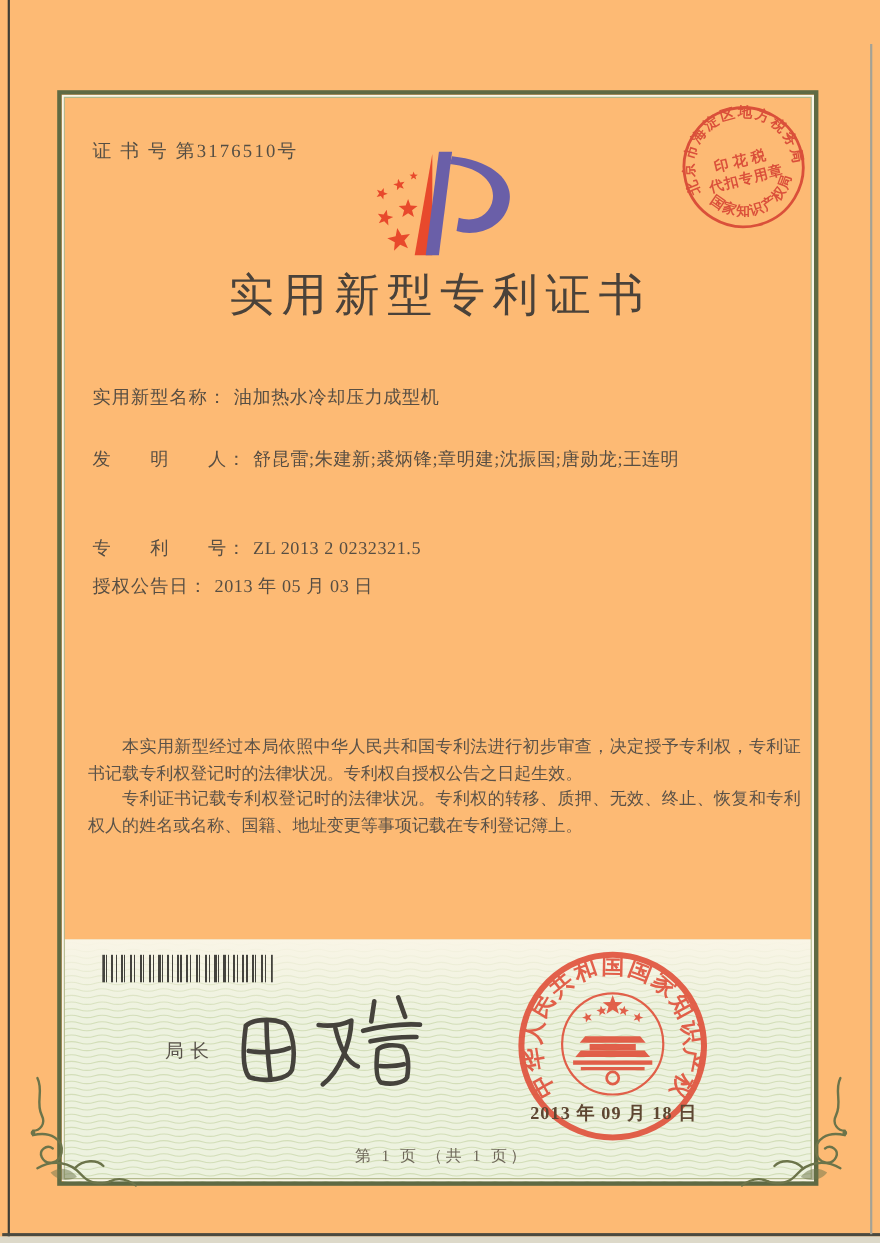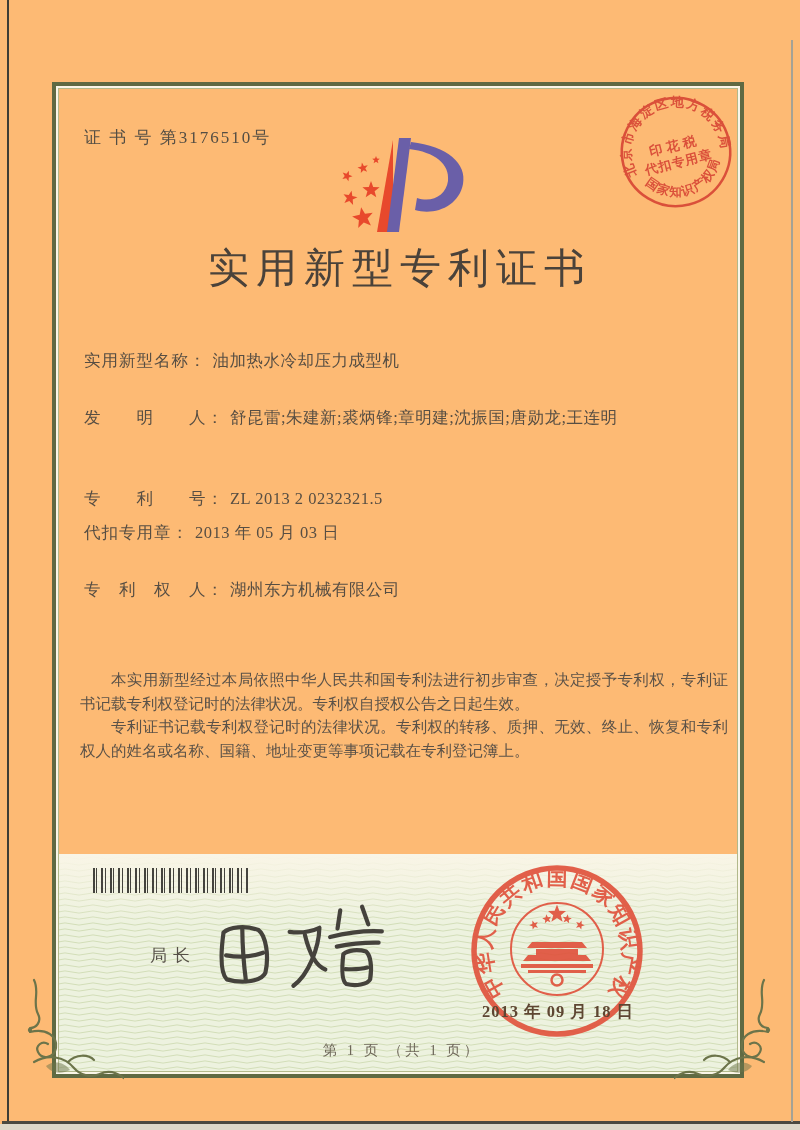--- a/index.html
+++ b/index.html
@@ -162,24 +162,21 @@
   <div class="field f0">
     <span class="flabel">实用新型名称：</span><span class="fvalue">油加热水冷却压力成型机</span>
   </div>
   <div class="field f1">
     <span class="flabel">发　　明　　人：</span><span class="fvalue">舒昆雷;朱建新;裘炳锋;章明建;沈振国;唐勋龙;王连明</span>
   </div>
   <div class="field f2">
     <span class="flabel">专　　利　　号：</span><span class="fvalue">ZL 2013 2 0232321.5</span>
   </div>
   <div class="field f3">
-    <span class="flabel">代扣专用章：</span><span class="fvalue">2013 年 05 月 03 日</span>
-  </div>
-  <div class="field f4">
-    <span class="flabel">专　利　权　人：</span><span class="fvalue">湖州东方机械有限公司</span>
+    <span class="flabel">授权公告日：</span><span class="fvalue">2013 年 05 月 03 日</span>
   </div>
 
   <div class="body-text">
     <p>本实用新型经过本局依照中华人民共和国专利法进行初步审查，决定授予专利权，专利证书记载专利权登记时的法律状况。专利权自授权公告之日起生效。</p>
     <p>专利证书记载专利权登记时的法律状况。专利权的转移、质押、无效、终止、恢复和专利权人的姓名或名称、国籍、地址变更等事项记载在专利登记簿上。</p>
   </div>
 
   <div class="barcode"></div>
 
   <div class="director-label">局长</div>

